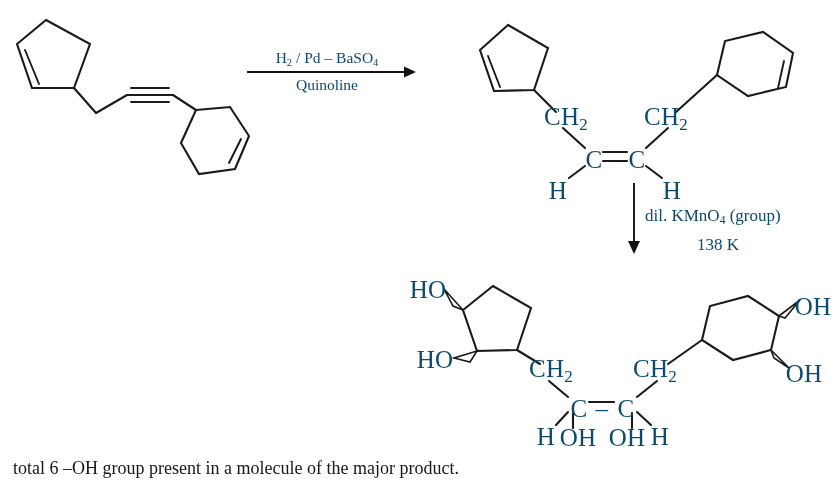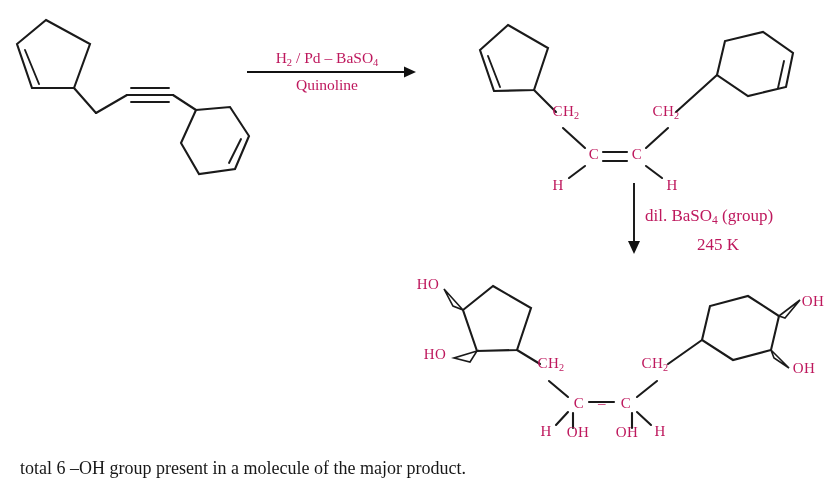--- a/index.html
+++ b/index.html
@@ -45,27 +45,27 @@
     stroke: #111111;
     stroke-width: 1.9;
     fill: none;
   }
   .arrow-head {
     fill: #111111;
     stroke: none;
   }
   .lbl {
     position: absolute;
-    color: #be185d;
+    color: #0c4a6e;
     font-family: "Liberation Serif", "DejaVu Serif", serif;
     white-space: nowrap;
     line-height: 1;
   }
   .atom {
-    font-size: 15px;
+    font-size: 25px;
     letter-spacing: 0.3px;
   }
   .atom sub {
     font-size: 0.68em;
     vertical-align: -0.28em;
   }
   .reagent {
     font-size: 15.5px;
   }
   .reagent sub {
@@ -192,35 +192,35 @@
 
   <div class="lbl reagent ctr" style="left:327px; top:77px;font-family:Liberation Serif, serif;">Quinoline</div>
 
   <div class="lbl atom ctr" style="left:566px; top:104px;"><span>CH</span><sub>2</sub></div>
   <div class="lbl atom ctr" style="left:594px; top:147px;">C</div>
   <div class="lbl atom ctr" style="left:637px; top:147px;">C</div>
   <div class="lbl atom ctr" style="left:666px; top:104px;"><span>CH</span><sub>2</sub></div>
   <div class="lbl atom ctr" style="left:558px; top:178px;">H</div>
   <div class="lbl atom ctr" style="left:672px; top:178px;">H</div>
 
-  <div class="lbl reagent2" style="left:645px; top:207px;"><span>dil. BaSO</span><sub>4</sub><span> (group)</span></div>
-  <div class="lbl reagent2 ctr" style="left:718px; top:236px;">245 K</div>
+  <div class="lbl reagent2" style="left:645px; top:207px;"><span>dil. KMnO</span><sub>4</sub><span> (group)</span></div>
+  <div class="lbl reagent2 ctr" style="left:718px; top:236px;">138 K</div>
 
   <div class="lbl atom ctr" style="left:428px; top:277px;">HO</div>
   <div class="lbl atom ctr" style="left:435px; top:347px;">HO</div>
 
   <div class="lbl atom ctr" style="left:551px; top:356px;"><span>CH</span><sub>2</sub></div>
   <div class="lbl atom ctr" style="left:579px; top:396px;">C</div>
   <div class="lbl atom ctr" style="left:602px; top:396px;">–</div>
   <div class="lbl atom ctr" style="left:626px; top:396px;">C</div>
   <div class="lbl atom ctr" style="left:655px; top:356px;"><span>CH</span><sub>2</sub></div>
 
   <div class="lbl atom ctr" style="left:546px; top:424px;">H</div>
   <div class="lbl atom ctr" style="left:578px; top:425px;">OH</div>
   <div class="lbl atom ctr" style="left:627px; top:425px;">OH</div>
   <div class="lbl atom ctr" style="left:660px; top:424px;">H</div>
 
   <div class="lbl atom ctr" style="left:813px; top:294px;">OH</div>
   <div class="lbl atom ctr" style="left:804px; top:361px;">OH</div>
 
-  <div class="lbl caption" style="left:20px; top:459px;">total 6 –OH group present in a molecule of the major product.</div>
+  <div class="lbl caption" style="left:13px; top:459px;">total 6 –OH group present in a molecule of the major product.</div>
 
 </div>
 
 </body></html>

